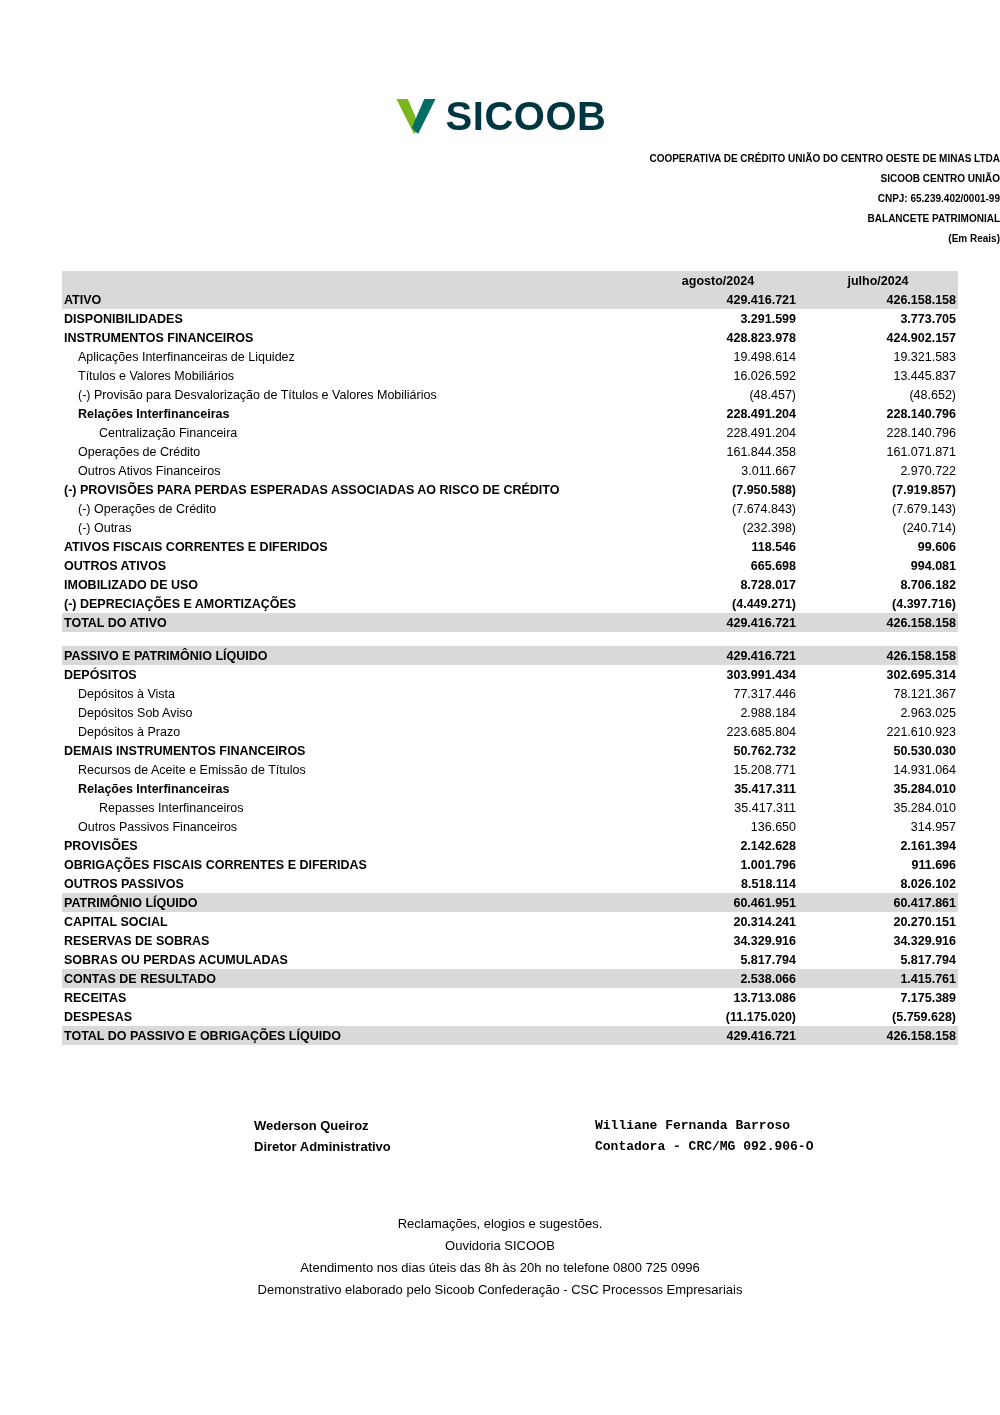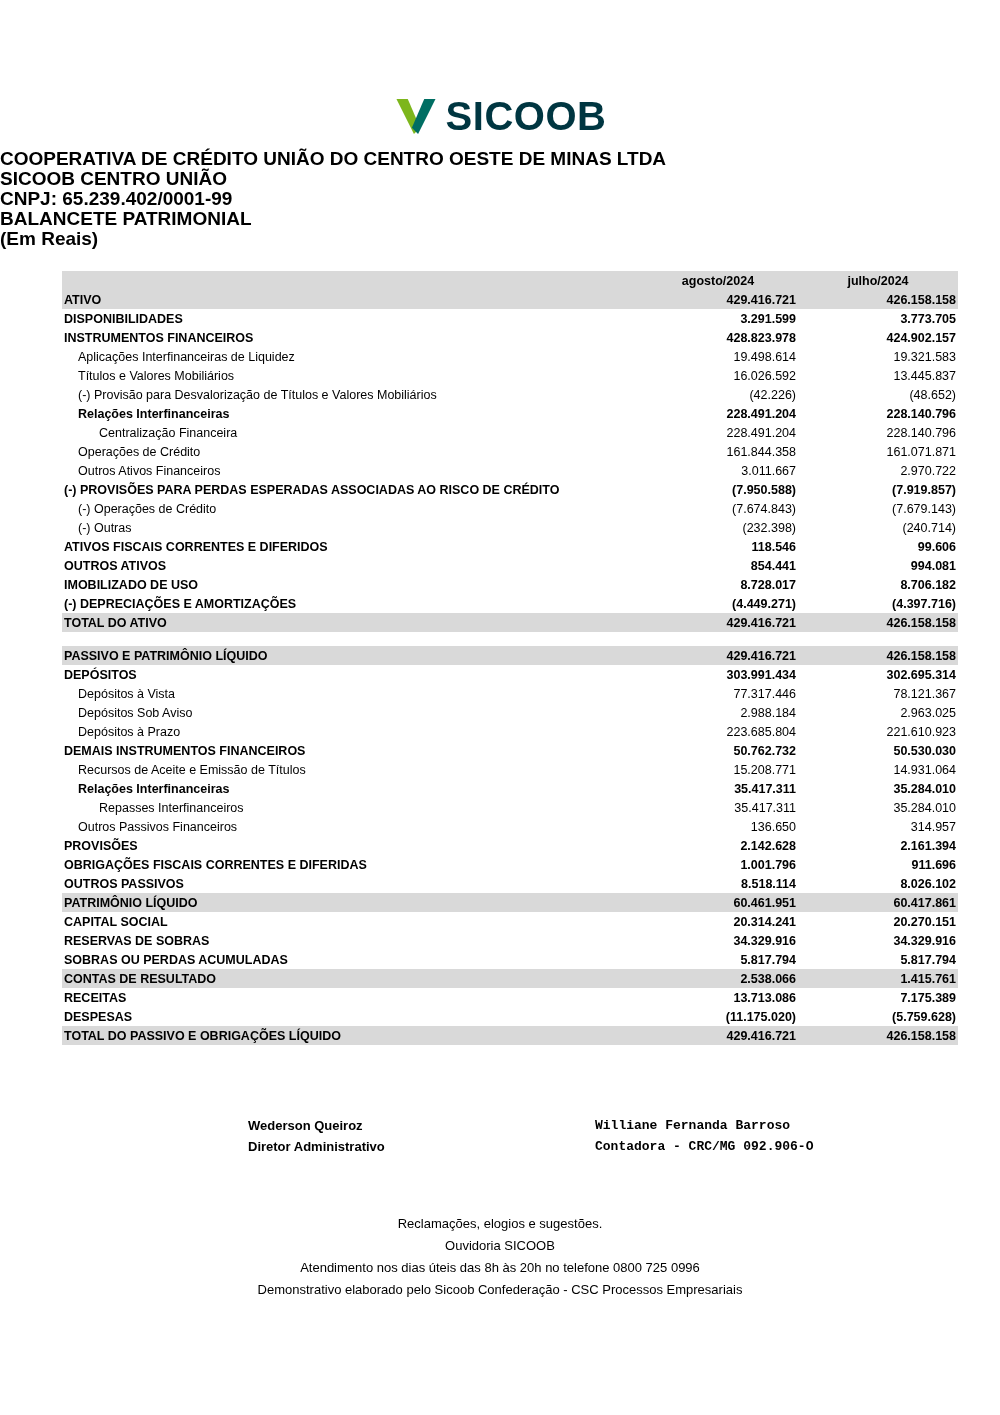--- a/index.html
+++ b/index.html
@@ -7,21 +7,21 @@
   * { box-sizing:border-box; }
   html, body { margin:0; padding:0; background:#ffffff; }
   .page {
     width:1000px; height:1415px; overflow:hidden;
     font-family:"Liberation Sans", sans-serif; color:#000; background:#fff;
     position:relative;
   }
   .logo-row { display:flex; justify-content:center; align-items:center; gap:8px; padding-top:96px; }
   .logo-mark { display:block; }
   .logo-text { font-size:40px; font-weight:700; color:var(--brand-dark); line-height:1; letter-spacing:0.5px; }
-  .doc-header { text-align:left; font-weight:700; font-size:19px; line-height:20px; margin-top:13px; }
+  .doc-header { text-align:right; font-weight:700; font-size:10px; line-height:20px; margin-top:13px; }
 
   table.balance {
     border-collapse:collapse; table-layout:fixed;
     width:896px; margin:22px 0 0 62px; font-size:12.5px;
   }
   table.balance col.c-label { width:576px; }
   table.balance col.c-val { width:160px; }
   table.balance th, table.balance td {
     padding:0 2px; height:19px; vertical-align:middle;
     overflow:hidden; white-space:nowrap;
@@ -30,21 +30,21 @@
   thead th { font-weight:700; }
   th.col-val { text-align:center; }
   tr.gray { background:var(--row-gray);padding-left:8px; }
   tr.bold { font-weight:700; }
   td.val { text-align:right; }
   tr.ind1 td.lbl { padding-left:16px; }
   tr.ind2 td.lbl { padding-left:37px; }
   tr.spacer td { height:14px; background:#fff; }
 
   .signatures { position:relative; height:42px; margin-top:70px; font-weight:700; font-size:13px; line-height:21px; }
-  .sig-left { position:absolute; left:248px; top:0; }
+  .sig-left { position:absolute; left:254px; top:0; }
   .sig-right { position:absolute; left:595px; top:0;font-family:Liberation Mono, monospace; }
 
   .doc-footer { margin-top:56px; text-align:center; font-size:13px; line-height:22px; }
 </style>
 </head>
 <body>
 
 <div class="page">
 
   <div class="logo-row">
@@ -97,21 +97,21 @@
           <td class="val">19.498.614</td>
           <td class="val">19.321.583</td>
         </tr>
         <tr class="row ind1">
           <td class="lbl">Títulos e Valores Mobiliários</td>
           <td class="val">16.026.592</td>
           <td class="val">13.445.837</td>
         </tr>
         <tr class="row ind1">
           <td class="lbl">(-) Provisão para Desvalorização de Títulos e Valores Mobiliários</td>
-          <td class="val">(42.226)</td>
+          <td class="val">(48.457)</td>
           <td class="val">(48.652)</td>
         </tr>
         <tr class="row bold ind1">
           <td class="lbl">Relações Interfinanceiras</td>
           <td class="val">228.491.204</td>
           <td class="val">228.140.796</td>
         </tr>
         <tr class="row ind2">
           <td class="lbl">Centralização Financeira</td>
           <td class="val">228.491.204</td>
@@ -142,21 +142,21 @@
           <td class="val">(232.398)</td>
           <td class="val">(240.714)</td>
         </tr>
         <tr class="row bold ind0">
           <td class="lbl">ATIVOS FISCAIS CORRENTES E DIFERIDOS</td>
           <td class="val">118.546</td>
           <td class="val">99.606</td>
         </tr>
         <tr class="row bold ind0">
           <td class="lbl">OUTROS ATIVOS</td>
-          <td class="val">854.441</td>
+          <td class="val">665.698</td>
           <td class="val">994.081</td>
         </tr>
         <tr class="row bold ind0">
           <td class="lbl">IMOBILIZADO DE USO</td>
           <td class="val">8.728.017</td>
           <td class="val">8.706.182</td>
         </tr>
         <tr class="row bold ind0">
           <td class="lbl">(-) DEPRECIAÇÕES E AMORTIZAÇÕES</td>
           <td class="val">(4.449.271)</td>

